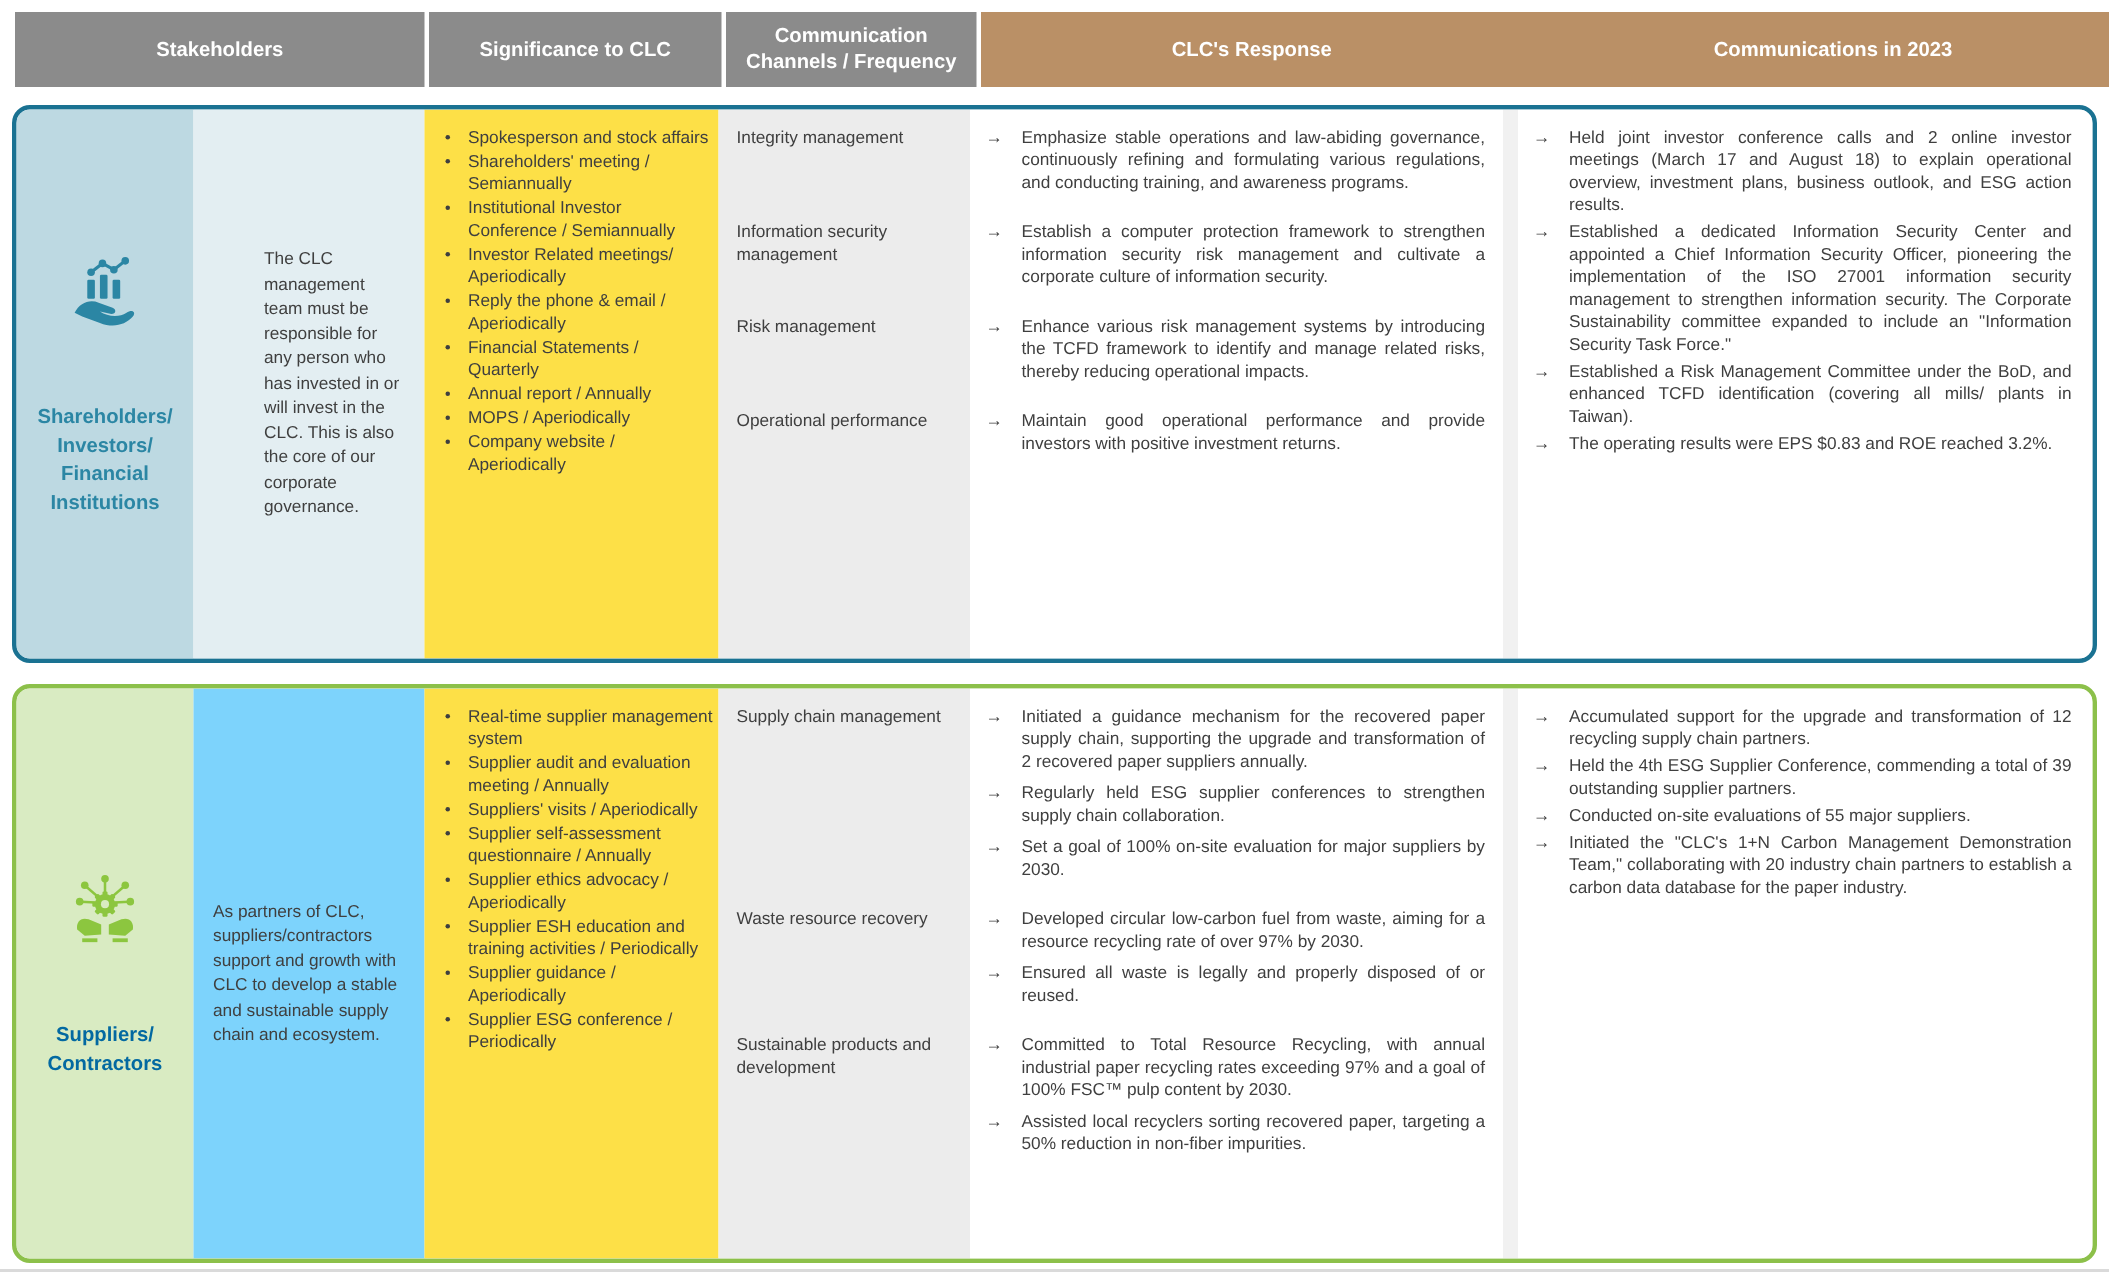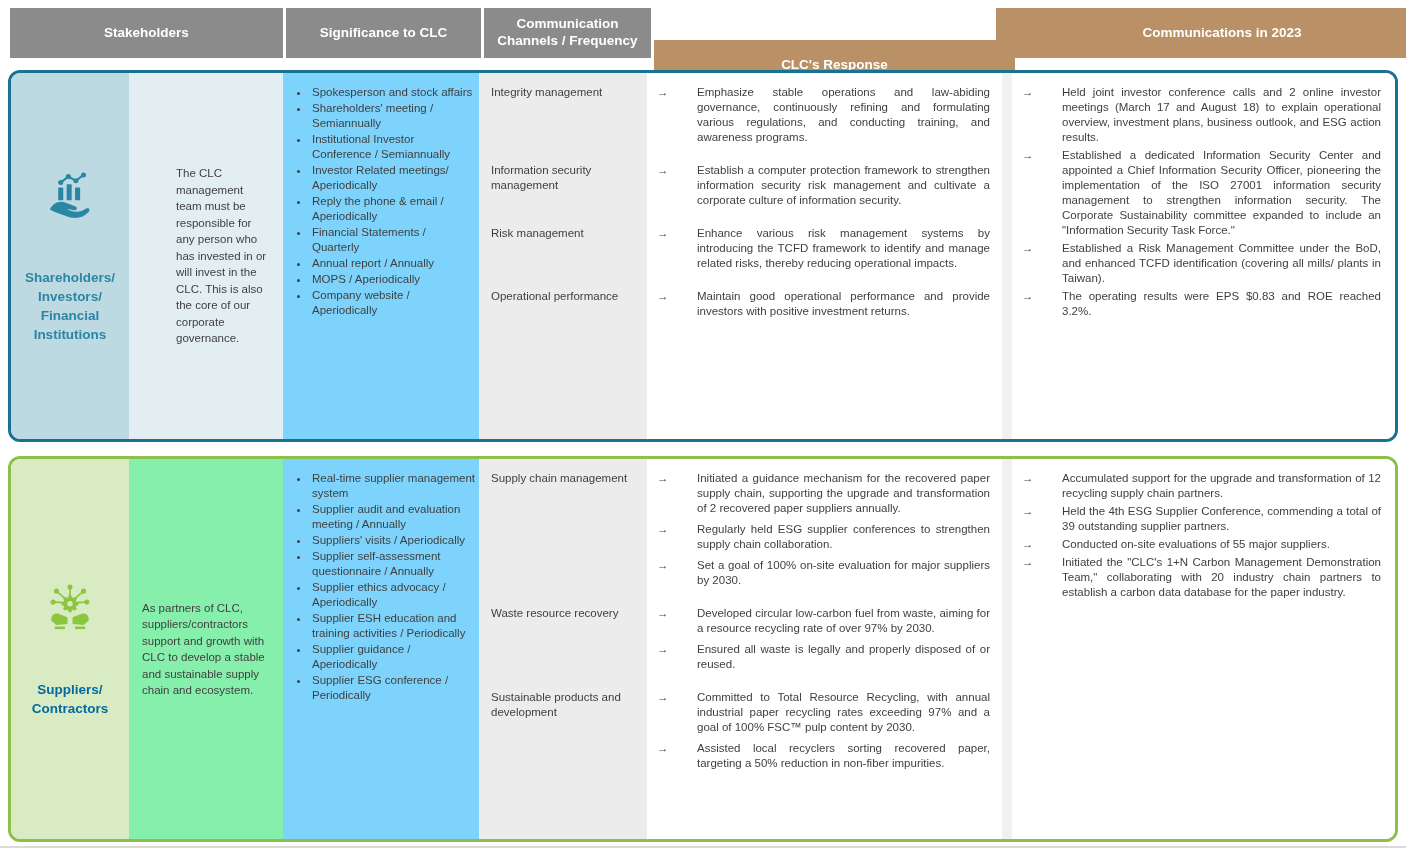--- a/index.html
+++ b/index.html
@@ -7,55 +7,55 @@
   #canvas{position:relative;width:1406px;height:850px;background:#ffffff;overflow:hidden;}
 
   
   .hcell{position:absolute;top:8px;height:50px;display:flex;align-items:center;justify-content:center;
          color:#ffffff;font-weight:700;font-size:13.5px;line-height:1.25;text-align:center;padding:0 8px;box-sizing:border-box;}
   .hcell.gray{background:#8b8b8b;}
   .hcell.brown{background:#ba9066;}
   #h1{left:10px;width:273px;}
   #h2{left:286px;width:195px;}
   #h3{left:484px;width:167px;}
-  #h4{left:654px;width:361px;margin-top:32px;}
+  #h4{left:654px;width:361px;}
   #h5{left:996px;width:452px;}
 
   
   .rowbox{position:absolute;left:8px;width:1390px;box-sizing:border-box;border:3px solid;border-radius:12px;
           overflow:hidden;display:flex;background:#ffffff;}
   #row-shareholders{top:70px;height:372px;border-color:#1a7292;}
   #row-suppliers{top:456px;height:386px;border-color:#8cc04a;}
 
   .c-stake{width:118px;flex:none;display:flex;flex-direction:column;align-items:center;justify-content:center;
            padding:8px 5px;box-sizing:border-box;text-align:center;gap:31px;}
   #row-shareholders .c-stake{background:#bdd9e2;}
   #row-suppliers .c-stake{background:#d9ebc2;}
   .stake-icon{margin-bottom:10px;}
   .stake-name{font-weight:700;font-size:13.5px;line-height:19px;}
   #row-shareholders .stake-name{color:#2b86a4;}
   #row-suppliers .stake-name{color:#0369a1;}
 
   .c-sig{width:154px;flex:none;display:flex;align-items:center;padding:10px 12px 10px 13px;box-sizing:border-box;
          font-size:11.5px;line-height:16.5px;}
   #row-shareholders .c-sig{background:#e3eef2;padding-left:47px;}
-  #row-suppliers .c-sig{background:#86efac;}
-
-  .c-bullets{width:196px;flex:none;padding:12px 4px 10px 12px;box-sizing:border-box;background:#7dd3fc;}
+  #row-suppliers .c-sig{background:#7dd3fc;}
+
+  .c-bullets{width:196px;flex:none;padding:12px 4px 10px 12px;box-sizing:border-box;background:#fde047;}
   .c-bullets ul{margin:0;padding:0 0 0 15px;font-size:11.5px;line-height:15px;}
   .c-bullets li{margin:0 0 1px 0;padding-left:2px;}
 
   .c-mid{width:523px;flex:none;box-sizing:border-box;padding-top:12px;display:flex;flex-direction:column;
          background:linear-gradient(90deg,#ececec 168px,#ffffff 168px);}
   .group{display:flex;align-items:flex-start;margin-bottom:18px;}
   .g-topic{width:168px;flex:none;box-sizing:border-box;padding:0 10px 0 12px;font-size:11.5px;line-height:15px;}
   .g-resp{width:355px;flex:none;box-sizing:border-box;padding:0 12px 0 10px;display:flex;flex-direction:column;gap:6px;}
   .resp-item{display:flex;font-size:11.5px;line-height:15px;}
   .arrow{flex:none;width:24px;}
-  .resp-text{flex:1;text-align:justify;margin-left:16px;}
+  .resp-text{flex:1;text-align:justify;}
 
   .c-div{width:10px;flex:none;background:#f1f1f1;}
   .c-comm{flex:1;box-sizing:border-box;padding:12px 14px 10px 10px;background:#ffffff;display:flex;flex-direction:column;gap:3px;}
   .comm-item{display:flex;font-size:11.5px;line-height:15px;}
   .comm-item .resp-text{flex:1;text-align:justify;}
 
   .pageline{position:absolute;left:0;top:846px;width:1406px;height:2px;background:#dadada;}
 </style>
 </head>
 <body>

